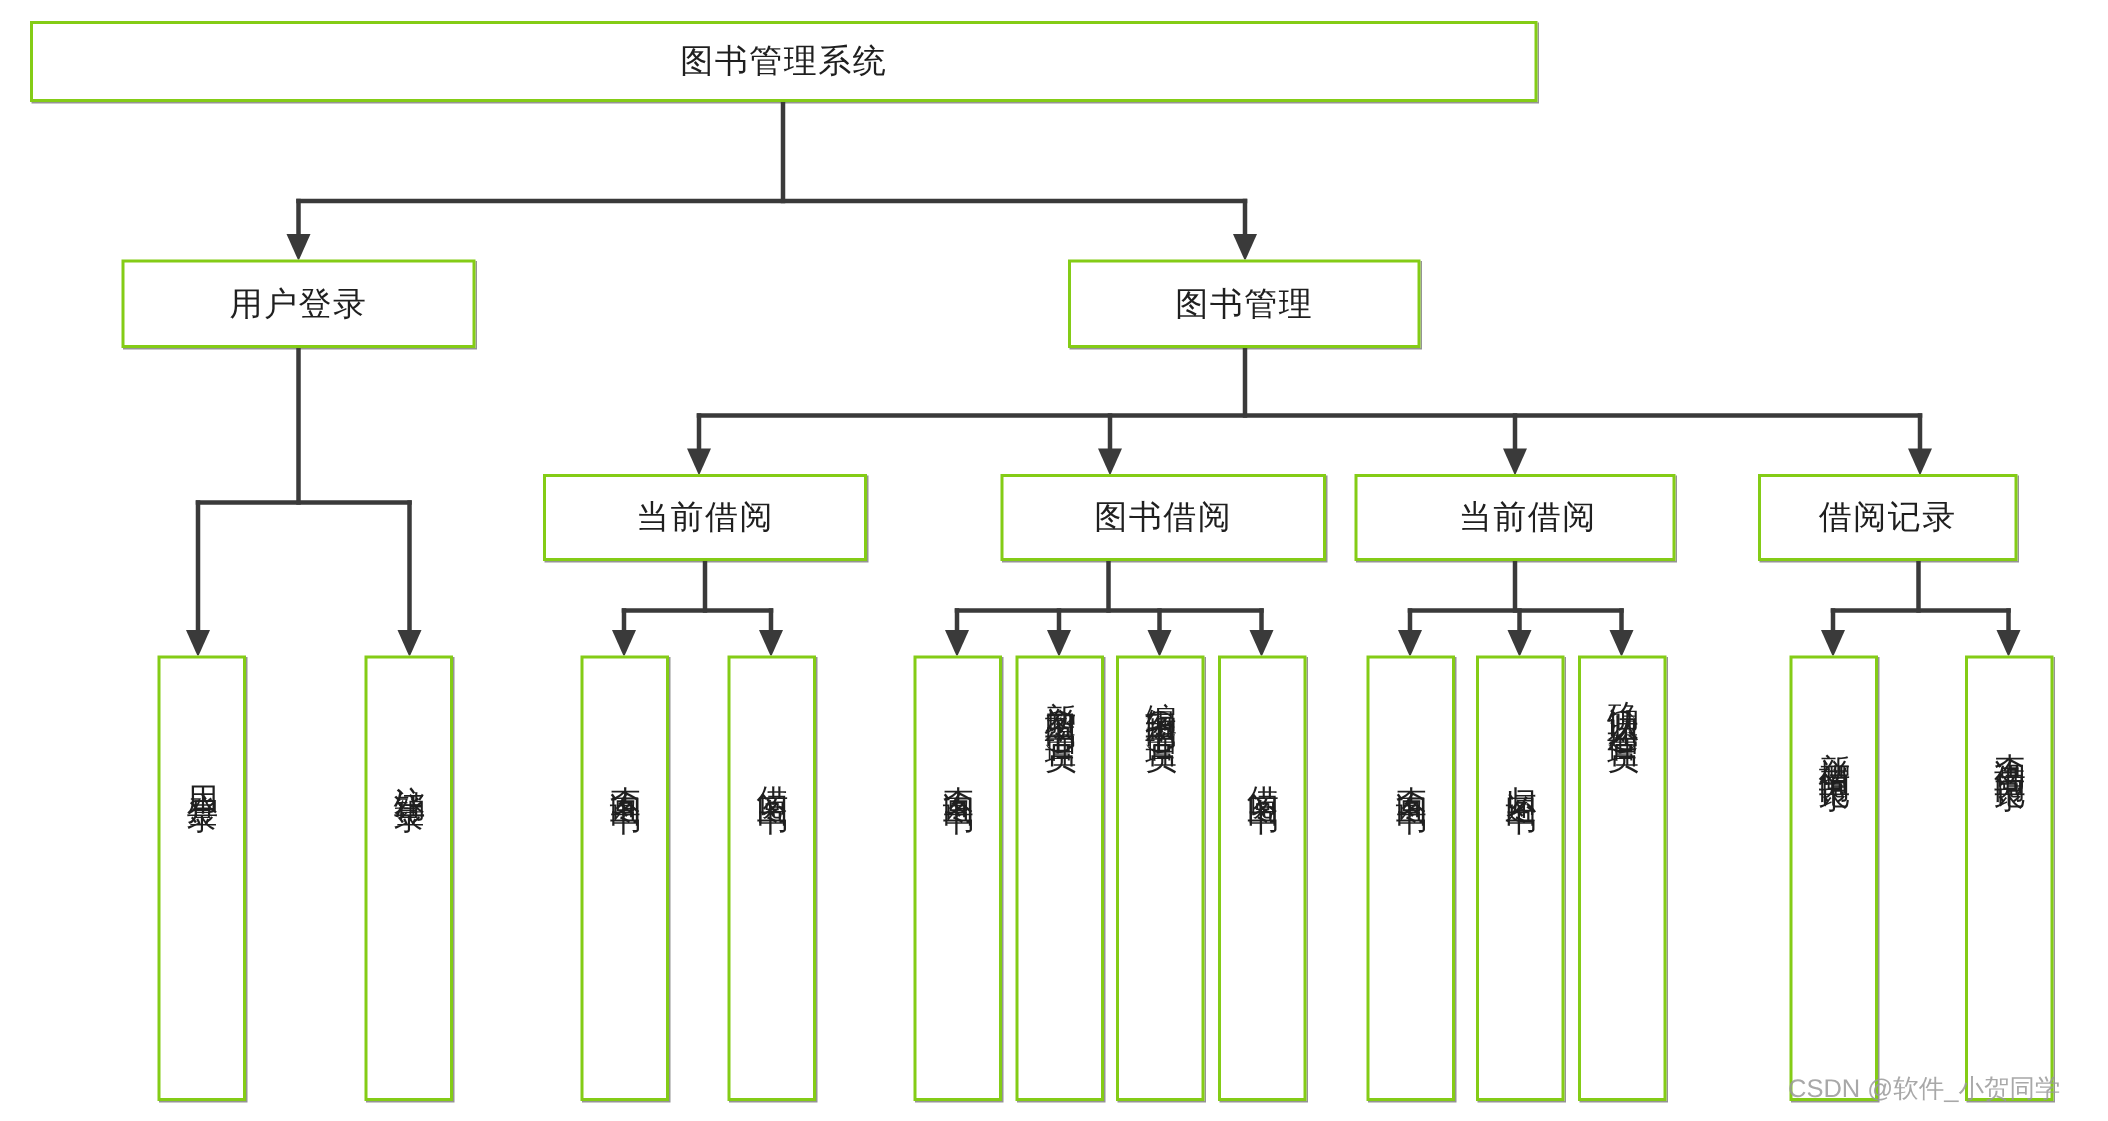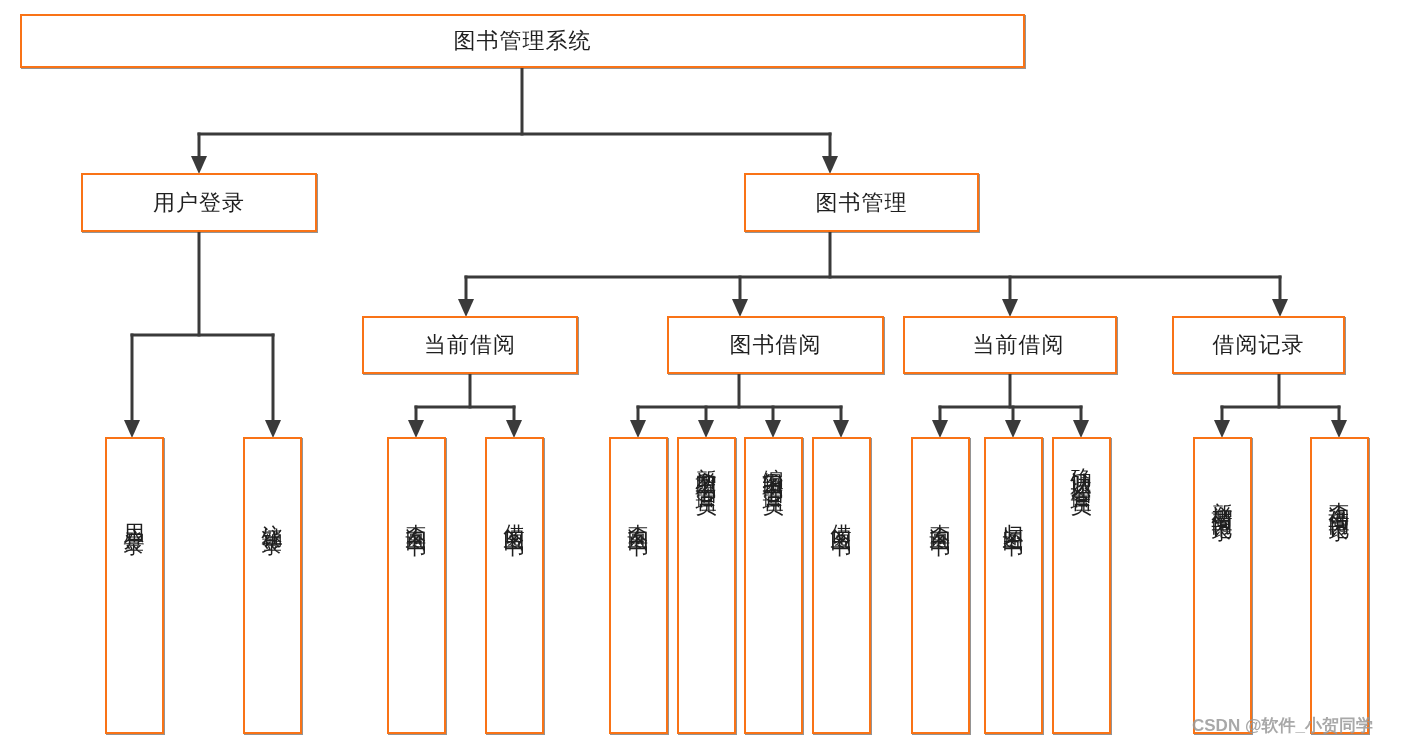--- a/index.html
+++ b/index.html
@@ -17,21 +17,21 @@
   svg#edges{
     position:absolute;
     left:0;top:0;
     width:1405px;height:747px;
     pointer-events:none;
   }
   .node{
     position:absolute;
     box-sizing:border-box;
     background:#ffffff;
-    border:2px solid #f97316;
+    border:2px solid #84cc16;
     box-shadow:1px 1px 0 0 rgba(60,60,60,0.55);
     display:flex;
     align-items:center;
     justify-content:center;
   }
   .node-label{
     font-size:22px;
     letter-spacing:1px;
     line-height:1.15;
     color:#1f1f1f;
@@ -124,21 +124,21 @@
       <polygon points="1214,420 1230,420 1222,438" fill="#3a3a3a"></polygon>
       <polygon points="1331,420 1347,420 1339,438" fill="#3a3a3a"></polygon>
     </svg>
   <div id="nodes">
       <div class="node root" style="left: 20px; top: 14px; width: 1005px; height: 54px;">
         <span class="node-label">图书管理系统</span>
       </div>
       <div class="node level2" style="left: 81px; top: 173px; width: 236px; height: 59px;">
         <span class="node-label">用户登录</span>
       </div>
-      <div class="node level2" style="left: 712px; top: 173px; width: 235px; height: 59px; margin-left: 32px;">
+      <div class="node level2" style="left: 712px; top: 173px; width: 235px; height: 59px;">
         <span class="node-label">图书管理</span>
       </div>
       <div class="node level3" style="left: 362px; top: 316px; width: 216px; height: 58px;">
         <span class="node-label">当前借阅</span>
       </div>
       <div class="node level3" style="left: 631px; top: 316px; width: 217px; height: 58px; margin-left: 36px;">
         <span class="node-label">图书借阅</span>
       </div>
       <div class="node level3" style="left: 903px; top: 316px; width: 214px; height: 58px; padding-left: 17px;">
         <span class="node-label">当前借阅</span>
@@ -179,14 +179,14 @@
       <div class="node leaf tall" style="left: 1052px; top: 437px; width: 59px; height: 297px;">
         <span class="node-label">确认归还（管理员）</span>
       </div>
       <div class="node leaf mid" style="left: 1193px; top: 437px; width: 59px; height: 297px;">
         <span class="node-label">新增借阅记录</span>
       </div>
       <div class="node leaf mid" style="left: 1310px; top: 437px; width: 59px; height: 297px;">
         <span class="node-label">查询借阅记录</span>
       </div>
     </div>
-  <div class="watermark" style="left: 1192px; top: 714px; font-weight: bold;">CSDN @软件_小贺同学</div>
+  <div class="watermark" style="left: 1192px; top: 714px;">CSDN @软件_小贺同学</div>
 </div>
 
 </body></html>

